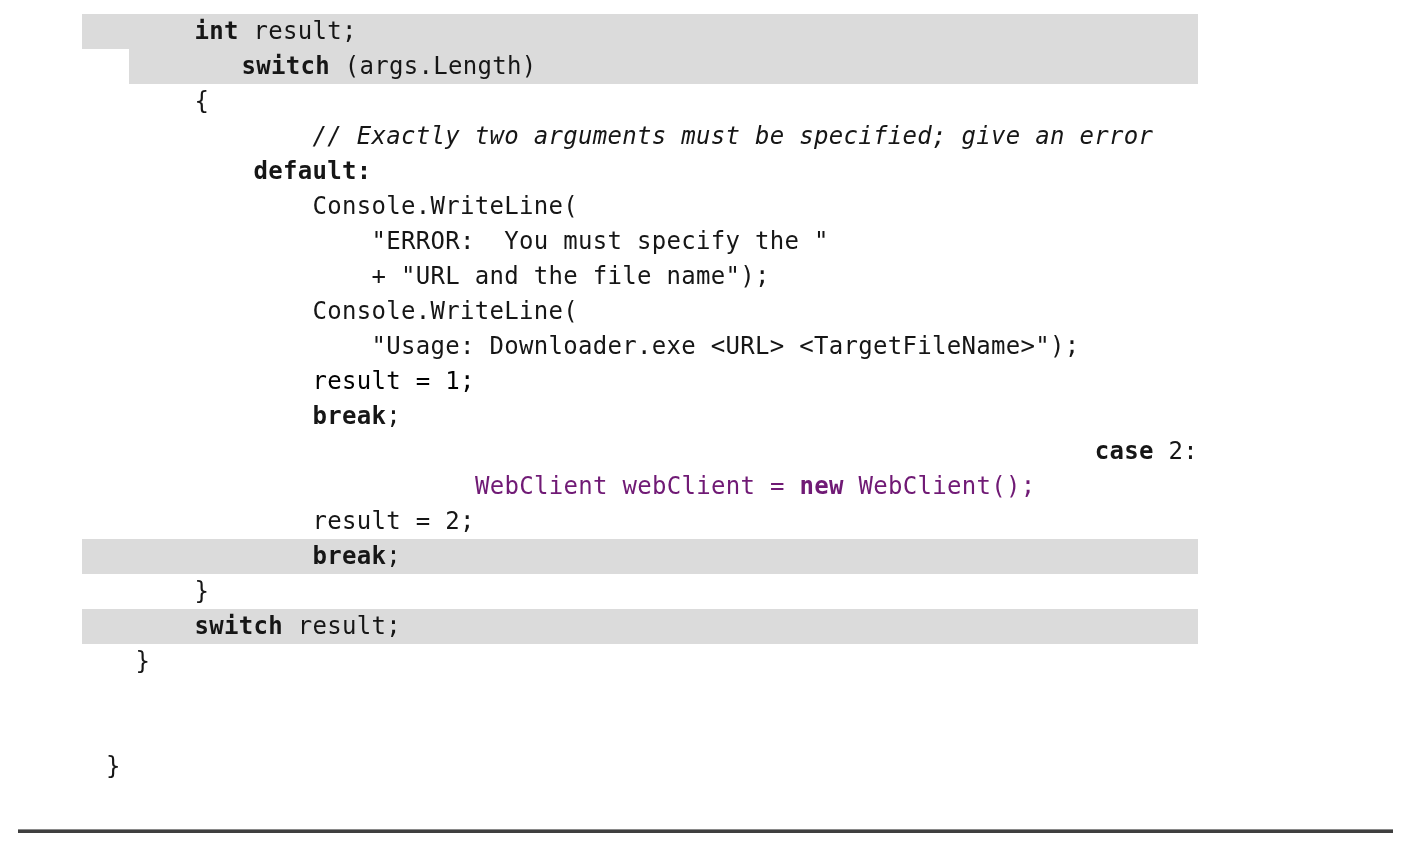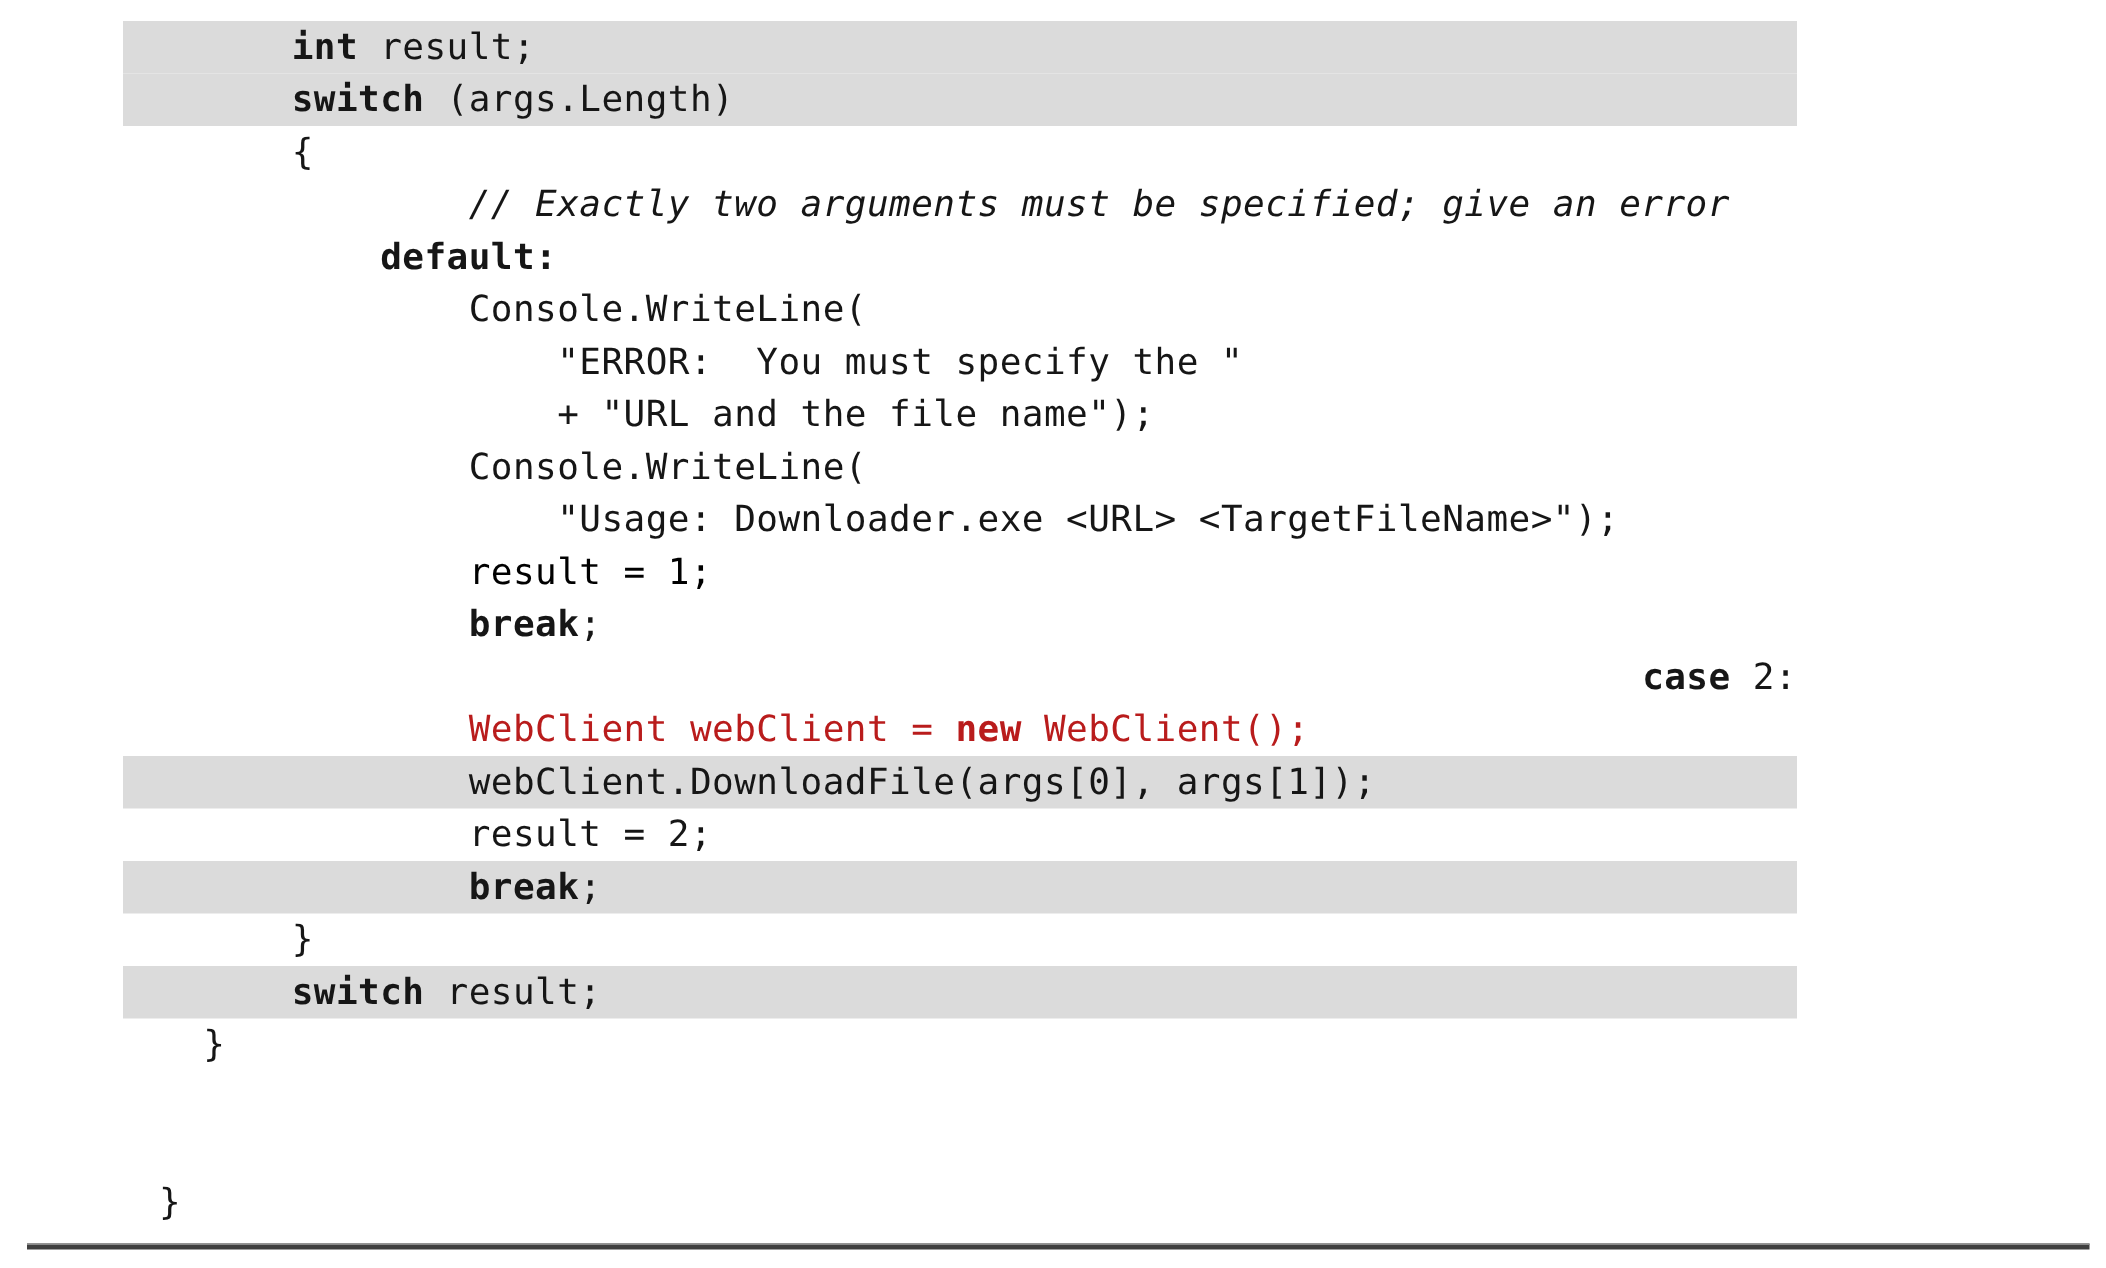--- a/index.html
+++ b/index.html
@@ -42,34 +42,33 @@
     height: 3px;
     background: var(--rule-color, #3f3f3f);
     border-top: 1px solid #8a8a8a;
   }
 </style>
 </head>
 <body style="background: rgb(255, 255, 255);">
 
 <div class="code-listing">
     <div class="code-line highlighted" style="color: rgb(22, 22, 22);">      <span class="bold">int</span><span> result;</span></div>
-    <div class="code-line highlighted" style="color: rgb(22, 22, 22);">      <span class="bold">switch</span><span> (args.Length)</span></div>
+    <div class="code-line highlighted" style="color: rgb(22, 22, 22); margin-left: 47px;">      <span class="bold">switch</span><span> (args.Length)</span></div>
     <div class="code-line" style="color: rgb(22, 22, 22);">      <span>{</span></div>
     <div class="code-line" style="color: rgb(22, 22, 22);">              <span class="italic">// Exactly two arguments must be specified; give an error</span></div>
     <div class="code-line" style="color: rgb(22, 22, 22);">          <span class="bold">default:</span></div>
     <div class="code-line" style="color: rgb(22, 22, 22);">              <span>Console.WriteLine(</span></div>
     <div class="code-line" style="color: rgb(22, 22, 22);">                  <span>"ERROR:  You must specify the "</span></div>
     <div class="code-line" style="color: rgb(22, 22, 22);">                  <span>+ "URL and the file name");</span></div>
     <div class="code-line" style="color: rgb(22, 22, 22);">              <span>Console.WriteLine(</span></div>
     <div class="code-line" style="color: rgb(22, 22, 22);">                  <span>"Usage: Downloader.exe &lt;URL&gt; &lt;TargetFileName&gt;");</span></div>
     <div class="code-line" style="color: #000000;">              <span>result = 1;</span></div>
     <div class="code-line" style="color: rgb(22, 22, 22);">              <span class="bold">break</span><span>;</span></div>
     <div class="code-line" style="color: rgb(22, 22, 22); text-align: right;">          <span class="bold">case</span><span> 2:</span></div>
-    <div class="code-line" style="color: #b91c1c;">              <span>WebClient webClient = </span><span class="bold">new</span><span> WebClient();</span></div>
-    <div class="code-line highlighted" style="color: rgb(22, 22, 22);">              <span>webClient.DownloadFile(args[0], args[1]);</span></div>
+    <div class="code-line" style="color: #701a75; text-align: center;">              <span>WebClient webClient = </span><span class="bold">new</span><span> WebClient();</span></div>
     <div class="code-line" style="color: rgb(22, 22, 22);">              <span>result = 2;</span></div>
     <div class="code-line highlighted" style="color: rgb(22, 22, 22);">              <span class="bold">break</span><span>;</span></div>
     <div class="code-line" style="color: rgb(22, 22, 22);">      <span>}</span></div>
     <div class="code-line highlighted" style="color: rgb(22, 22, 22);">      <span class="bold">switch</span><span> result;</span></div>
     <div class="code-line" style="color: rgb(22, 22, 22);">  <span>}</span></div>
     <div class="code-line" style="color: rgb(22, 22, 22);"></div>
     <div class="code-line" style="color: rgb(22, 22, 22);"></div>
     <div class="code-line" style="color: rgb(22, 22, 22);"><span>}</span></div>
   </div>
 

